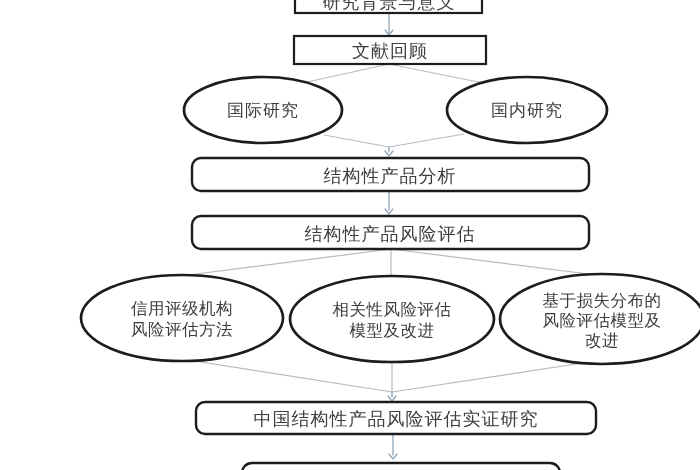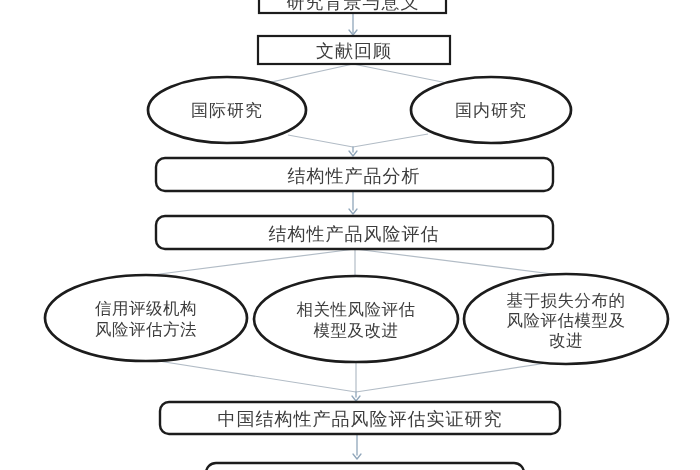--- a/index.html
+++ b/index.html
@@ -4,21 +4,21 @@
 <style>
   html, body {
     margin: 0;
     padding: 0;
     width: 700px;
     height: 470px;
     background: #ffffff;
     overflow: hidden;
     font-family: "DejaVu Sans", sans-serif;
   }
-  .canvas-wrap { width: 612px; height: 470px; position: relative; }
+  .canvas-wrap { width: 612px; height: 470px; position: relative; padding-left: 36px; }
   svg { display: block; }
   .shape {
     fill: #ffffff;
     stroke: #1c1c1c;
   }
   .rect-sharp { stroke-width: 2.2; }
   .rect-round { stroke-width: 2.4; }
   .ellipse-node { stroke-width: 2.7; }
   .node-label {
     fill: #3d3d3d;

